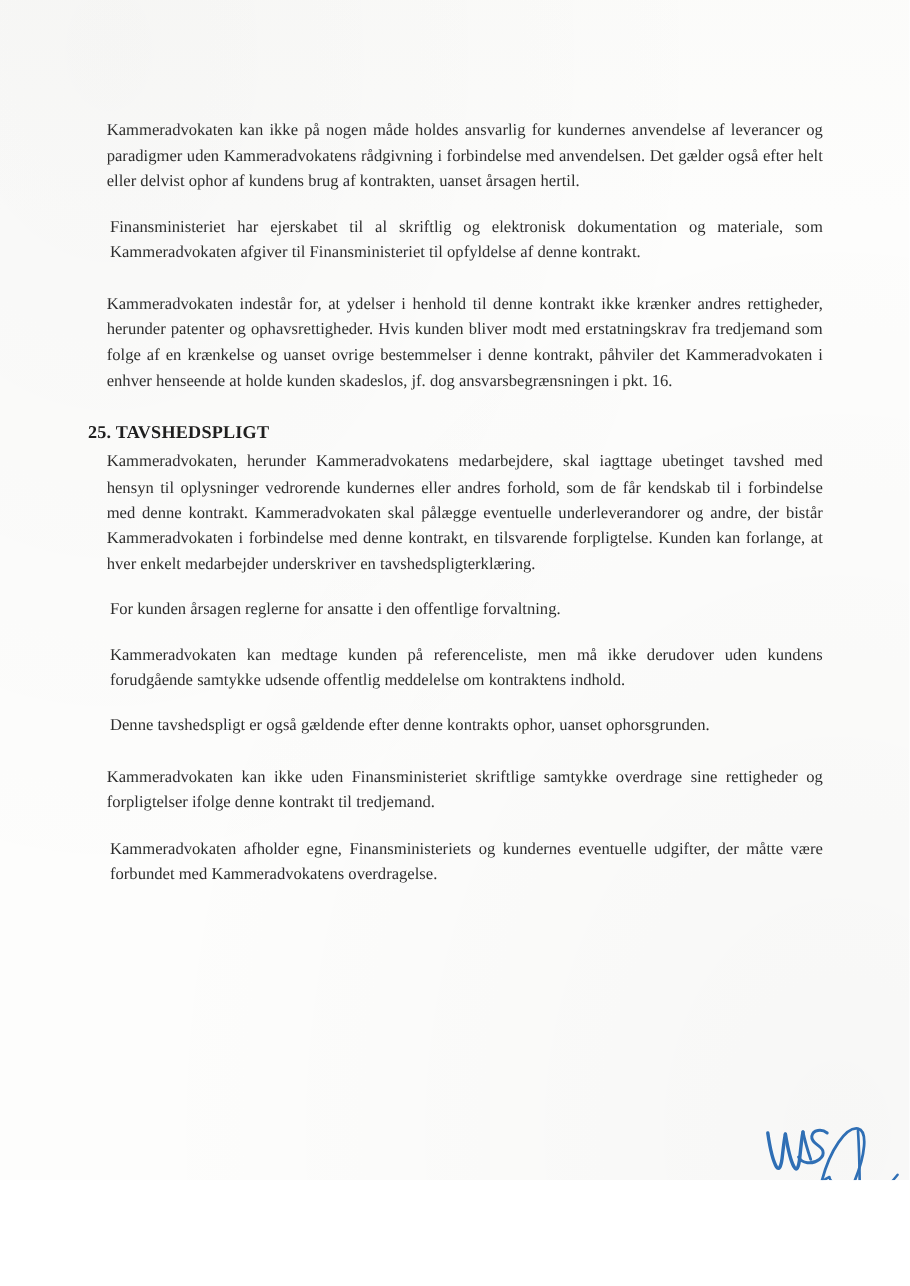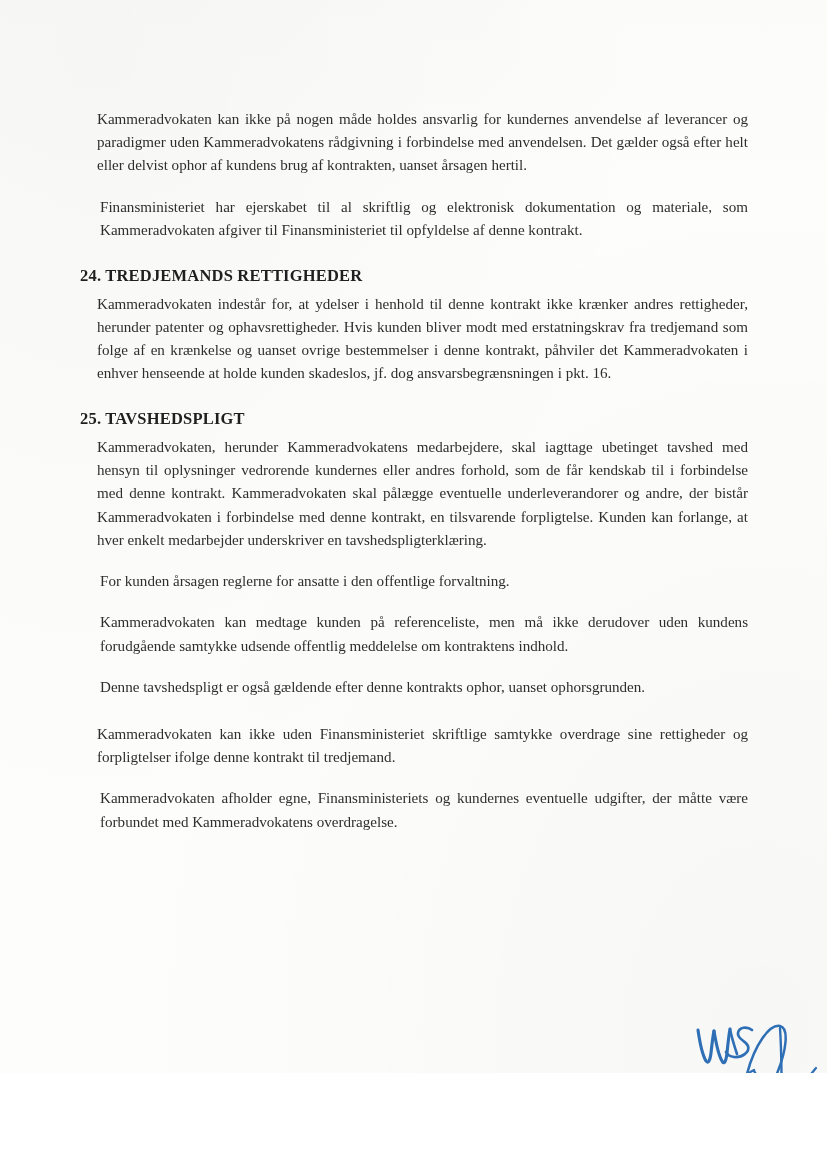--- a/index.html
+++ b/index.html
@@ -125,23 +125,20 @@
   <div class="scan-tint"></div>
 
   <div class="content">
 
     <div>
       <p class="body-text">Kammeradvokaten kan ikke på nogen måde holdes ansvarlig for kundernes anvendelse af leverancer og paradigmer uden Kammeradvokatens rådgivning i forbindelse med anvendelsen. Det gælder også efter helt eller delvist ophor af kundens brug af kontrakten, uanset årsagen hertil.</p>
       <p class="body-text">Finansministeriet har ejerskabet til al skriftlig og elektronisk dokumentation og materiale, som Kammeradvokaten afgiver til Finansministeriet til opfyldelse af denne kontrakt.</p>
     </div>
 
     <div class="block-gap">
-      <div class="heading-block">
-        <h2 class="section-heading">24. TREDJEMANDS RETTIGHEDER</h2>
-      </div>
       <div class="para-group">
         <p class="body-text">Kammeradvokaten indestår for, at ydelser i henhold til denne kontrakt ikke krænker andres rettigheder, herunder patenter og ophavsrettigheder. Hvis kunden bliver modt med erstatningskrav fra tredjemand som folge af en krænkelse og uanset ovrige bestemmelser i denne kontrakt, påhviler det Kammeradvokaten i enhver henseende at holde kunden skadeslos, jf. dog ansvarsbegrænsningen i pkt. 16.</p>
       </div>
     </div>
 
     <div class="block-gap">
       <div class="heading-block">
         <h2 class="section-heading">25. TAVSHEDSPLIGT</h2>
       </div>
       <div class="para-group">

